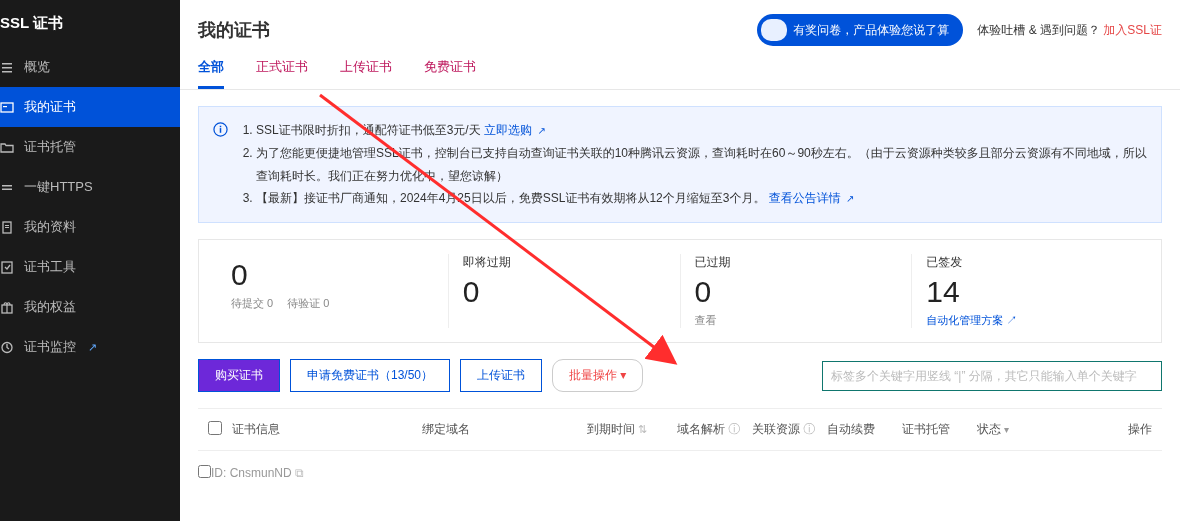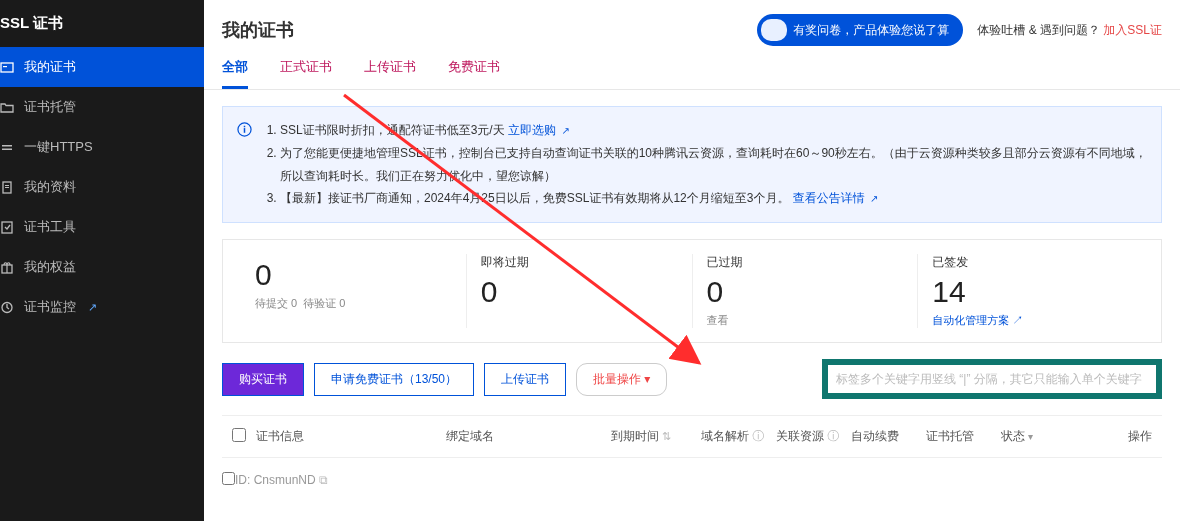--- a/index.html
+++ b/index.html
@@ -1,18 +1,18 @@
 <!DOCTYPE html>
 <html><head>
 <meta charset="utf-8">
 <style>
   *{box-sizing:border-box;margin:0;padding:0;}
   body{font-family:-apple-system,BlinkMacSystemFont,"PingFang SC","Microsoft YaHei",sans-serif;font-size:13px;color:#333;background:#fff;overflow:hidden;}
   .root{display:flex;width:1180px;height:521px;}
-  .sidebar{width:204px;background:#1a1a1a;color:#ddd;flex-shrink:0;}
+  .sidebar{width:180px;background:#1a1a1a;color:#ddd;flex-shrink:0;}
   .sidebar-title{font-size:15px;color:#fff;padding:14px 16px 14px 0;font-weight:bold;}
   .side-item{display:flex;align-items:center;gap:10px;padding:11px 16px 11px 0;color:#bbb;cursor:pointer;font-size:13px;}
   .side-item.active{background:#0052d9;color:#fff;}
   .side-item .ico{width:14px;height:14px;display:inline-block;}
   .ext{font-size:11px;margin-left:2px;color:#62aaff;}
   .main{flex:1;background:#fff;overflow:hidden;display:flex;flex-direction:column;}
   .hdr{display:flex;align-items:center;justify-content:space-between;padding:14px 18px 0 18px;}
   .hdr h1{font-size:18px;font-weight:600;}
   .hdr-right{display:flex;align-items:center;gap:14px;font-size:12px;}
   .promo{background:#0052d9;color:#fff;border-radius:16px;padding:5px 14px 5px 6px;display:flex;align-items:center;gap:6px;}
@@ -26,46 +26,54 @@
   .notice{background:#f0f4ff;border:1px solid #cfe1ff;display:flex;gap:10px;padding:12px 14px;font-size:12px;line-height:1.9;}
   .notice .nico{color:#0052d9;flex-shrink:0;margin-top:3px;}
   .notice ol{list-style:decimal;padding-left:18px;}
   .notice a{color:#0052d9;text-decoration:none;}
   .elink{font-size:10px;margin-left:2px;}
   .stats{display:flex;border:1px solid #e7e7e7;padding:14px 18px;}
   .stat{flex:1;border-right:1px solid #eee;padding:0 14px;}
   .stat:last-child{border-right:none;}
   .stat .lab{font-size:12px;color:#333;}
   .stat .num{font-size:30px;font-weight:300;color:#222;margin:4px 0;}
-  .stat .sub{font-size:11px;color:#888;display:flex;gap:6px;}
+  .stat .sub{font-size:11px;color:#888;display:flex;gap:14px;}
   .stat .sub.link{color:#0052d9;}
   .actions{display:flex;align-items:center;gap:10px;}
   .btn{padding:7px 16px;font-size:12px;border:1px solid #0052d9;background:#fff;color:#0052d9;cursor:pointer;}
   .btn.primary{background:#6d28d9;color:#fff;}
   .btn.muted{border-color:#ccc;color:#ef4444;border-radius:11px;}
   .search{margin-left:auto;width:340px;}
-  .search input{width:100%;border:6px solid #0f766e;padding:7px 8px;font-size:12px;color:#333;}
+  .search input{width:100%;border:1px solid #0f766e;padding:7px 8px;font-size:12px;color:#333;}
   .search input::placeholder{color:#bbb;}
   .thead{display:flex;align-items:flex-start;border-top:1px solid #eee;border-bottom:1px solid #eee;padding:12px 0;font-size:12px;color:#555;}
   .thead .cb{width:34px;text-align:center;}
   .thead input[type=checkbox]{width:14px;height:14px;}
   .th{padding-right:10px;}
   .th.sort::after{content:"⇅";color:#bbb;margin-left:3px;font-size:11px;}
   .th.filt::after{content:"▾";color:#999;margin-left:3px;font-size:10px;}
   .row{display:flex;align-items:center;padding:14px 0;font-size:12px;color:#666;}
   .arrow{position:absolute;left:140px;top:5px;pointer-events:none;z-index:50;}
   .arrow svg{overflow:visible;}
 </style>
 </head>
 <body>
 
 <div class="root">
  <div class="sidebar">
    <div class="sidebar-title">SSL 证书</div>
    <div id="side-list">
+        <div class="side-item">
+          <span class="ico"><svg width="14" height="14" viewBox="0 0 14 14" fill="currentColor">
+              <rect x="2" y="3" width="10" height="1.5"></rect>
+              <rect x="2" y="7" width="10" height="1.5"></rect>
+              <rect x="2" y="11" width="10" height="1.5"></rect>
+            </svg></span>
+          <span>概览</span>
+        </div>
         <div class="side-item active">
           <span class="ico"><svg width="14" height="14" viewBox="0 0 14 14" fill="currentColor">
               <rect x="1" y="3" width="12" height="9" fill="none" stroke="currentColor" stroke-width="1.3"></rect>
               <rect x="3" y="6" width="4" height="1.2"></rect>
             </svg></span>
           <span>我的证书</span>
         </div>
         <div class="side-item">
           <span class="ico"><svg width="14" height="14" viewBox="0 0 14 14" fill="currentColor">
               <path d="M1,4 L5,4 L6,5.5 L13,5.5 L13,12 L1,12 Z" fill="none" stroke="currentColor" stroke-width="1.3"></path>

